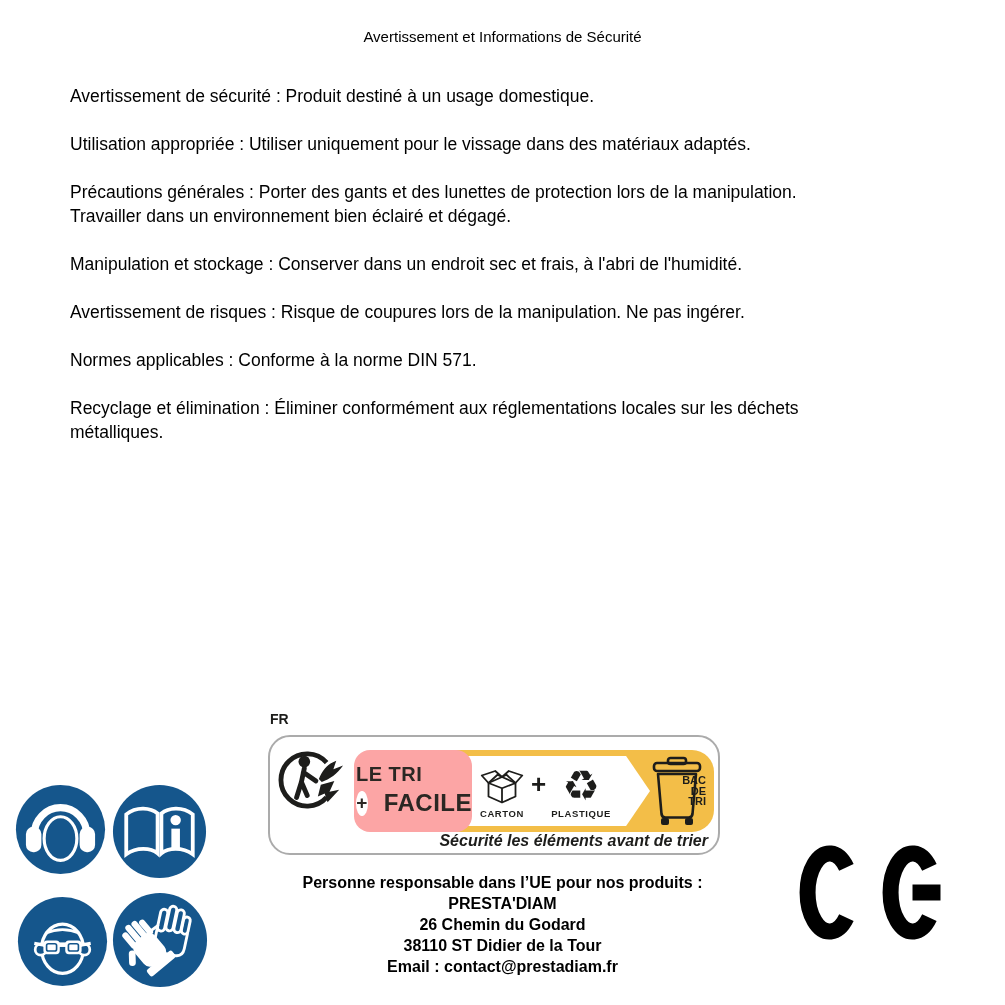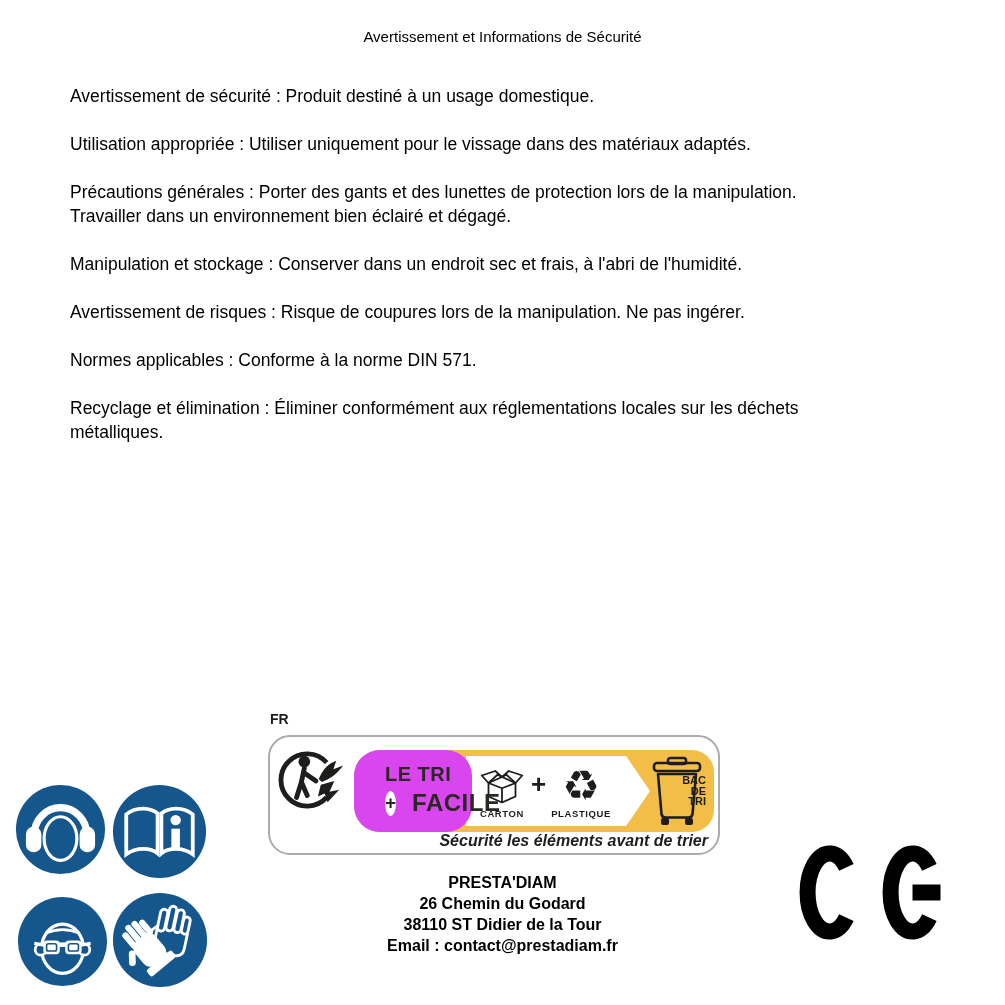--- a/index.html
+++ b/index.html
@@ -19,22 +19,22 @@
   .triman{position:absolute;left:8px;top:12px;width:72px;height:62px;}
   .band{position:absolute;left:84px;top:13px;width:360px;height:82px;background:#F3BE48;
         border-radius:26px 22px 22px 26px;}
   .chevron{position:absolute;left:112px;top:6px;width:184px;height:70px;background:#fff;
            clip-path:polygon(0 0,87% 0,100% 50%,87% 100%,0 100%);z-index:1;
            display:flex;align-items:center;padding-left:12px;box-sizing:border-box;}
   .material{display:flex;flex-direction:column;align-items:center;margin-top:2px;}
   .material .mat-label{font-size:9.5px;font-weight:700;letter-spacing:.6px;color:#1D1D1B;margin-top:1px;}
   .recycle-glyph{font-size:42px;line-height:42px;color:#1D1D1B;font-family:"DejaVu Sans",sans-serif;}
   .plus2{font-size:26px;font-weight:700;color:#1D1D1B;margin:0 5px 14px 5px;}
-  .pill{position:absolute;left:0;top:0;width:118px;height:82px;background:#d946ef;
-        border-radius:26px;z-index:2;padding:13px 0 0 31px;box-sizing:border-box;color:#2B2723;}
+  .pill{position:absolute;left:0;top:0;width:118px;height:82px;background:#fca5a5;
+        border-radius:16px;z-index:2;padding:13px 0 0 2px;box-sizing:border-box;color:#2B2723;}
   .pill .line1{font-size:20px;font-weight:700;letter-spacing:.5px;}
   .pill .line2{display:flex;align-items:center;margin-top:3px;}
   .plus-circle{display:inline-flex;align-items:center;justify-content:center;width:25px;height:25px;
                border-radius:50%;background:#fff;color:#2B2723;font-size:19px;font-weight:700;}
   .pill .line2 .facile{font-size:24px;font-weight:700;letter-spacing:.5px;margin-left:16px;}
   .bin{position:absolute;left:294px;top:5px;width:58px;height:72px;z-index:2;}
   .bin-text{position:absolute;left:0;top:20px;width:100%;text-align:right;
             font-size:11px;line-height:10.5px;font-weight:700;color:#1D1D1B;}
   .tagline{position:absolute;right:10px;top:95px;font-size:16px;font-style:italic;font-weight:700;color:#1D1D1B;}
 
@@ -181,20 +181,21 @@
       <rect x="28" y="28" width="6.5" height="20" rx="3.2"></rect>
       <rect x="35.5" y="24" width="6.5" height="24" rx="3.2"></rect>
       <rect x="43" y="25" width="6.5" height="23" rx="3.2"></rect>
       <rect x="50" y="29" width="6.5" height="19" rx="3.2"></rect>
       <rect x="18" y="46" width="7" height="16" rx="3.5" transform="rotate(38 21.5 54)"></rect>
       <rect x="24" y="73" width="34" height="9" rx="2.5"></rect>
     </g>
   </svg>
 
   <div class="resp">
+    <div>Personne responsable dans l’UE pour nos produits :</div>
     <div>PRESTA'DIAM</div>
     <div>26 Chemin du Godard</div>
     <div>38110 ST Didier de la Tour</div>
     <div>Email : contact@prestadiam.fr</div>
   </div>
 
   <svg class="ce" viewBox="0 0 143 95">
     <path d="M46.9,22.4 A22,39 0 1 0 46.9,72.6" fill="none" stroke="#000" stroke-width="16"></path>
     <path d="M129.9,22.4 A22,39 0 1 0 129.9,72.6" fill="none" stroke="#000" stroke-width="16"></path>
     <path d="M113,47.5 L141,47.5" stroke="#000" stroke-width="16"></path>

